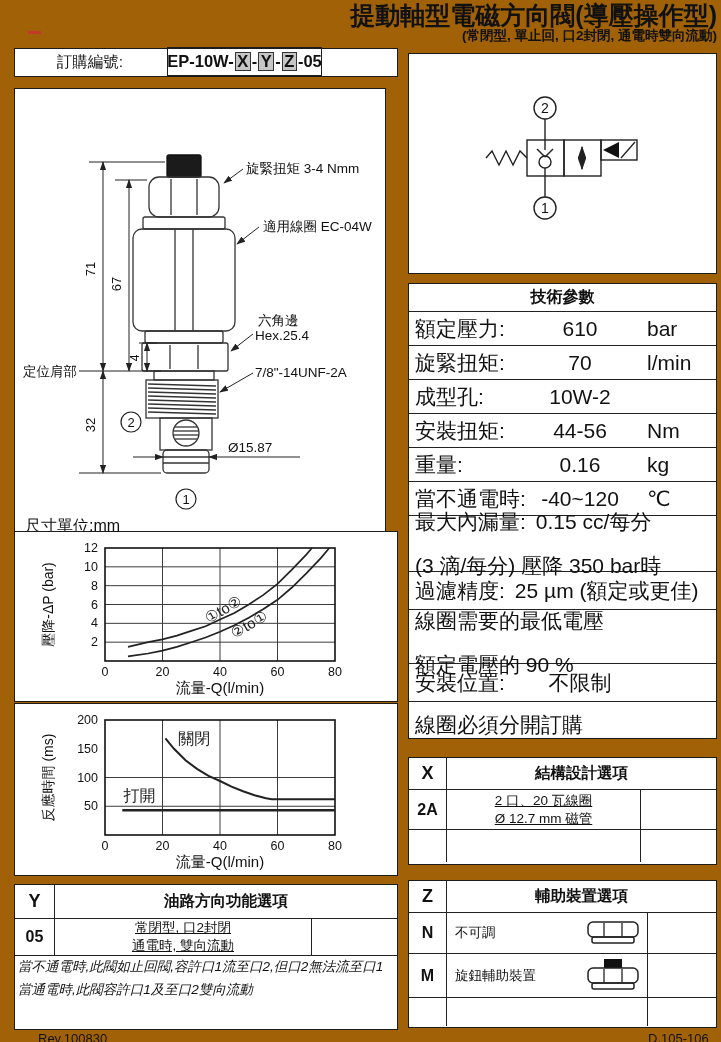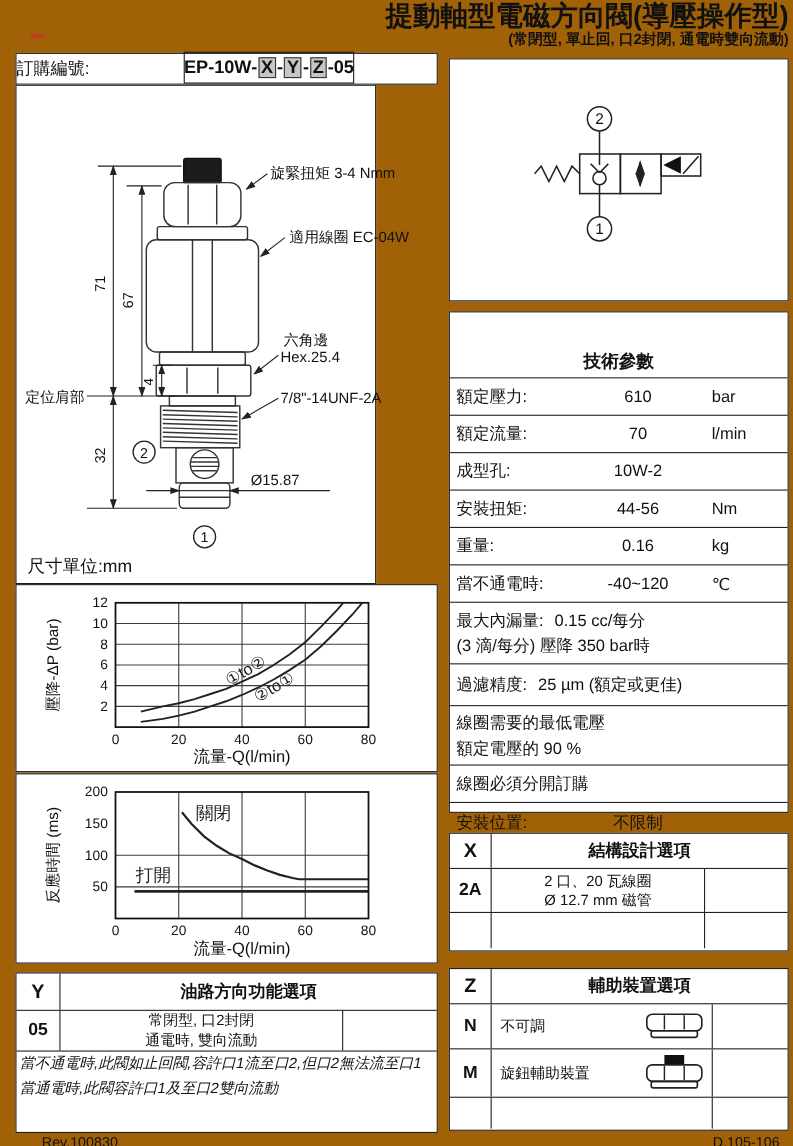--- a/index.html
+++ b/index.html
@@ -6,53 +6,53 @@
   body{font-family:"Liberation Sans","DejaVu Sans",sans-serif;background:#888;}
   #page{position:relative;width:721px;height:1042px;background:#a16207;overflow:hidden;color:#111;}
   .box{position:absolute;border:1.8px solid #1c1c1c;background:#fff;box-sizing:border-box;}
   
   #title-block{position:absolute;top:2px;right:4px;text-align:right;line-height:1.05;}
   #page-title{font-size:25px;font-weight:bold;letter-spacing:0px;}
   #page-subtitle{font-size:13.5px;font-weight:bold;margin-top:1px;}
   #red-mark{position:absolute;left:28px;top:31px;width:13px;height:3px;background:#c23a2b;}
   
   #order-box{left:14px;top:48px;width:384px;height:29px;display:flex;align-items:center;}
-  #order-label{width:150px;font-size:15.5px;}
+  #order-label{width:150px;text-align:center;font-size:15.5px;}
   #order-code{position:absolute;left:152px;top:-1.8px;height:29px;width:155px;border:1.8px solid #1c1c1c;box-sizing:border-box;display:flex;align-items:center;justify-content:center;font-weight:bold;font-size:16.5px;white-space:nowrap;}
   .kbox{display:inline-block;background:#c6c6c6;border:1.2px solid #333;padding:0 1.5px;margin:0 1px;line-height:1.05;}
   
-  #drawing-box{left:14px;top:77px;width:328px;height:454px;}
+  #drawing-box{left:14px;top:88px;width:372px;height:454px;}
   #chart1-box{left:14px;top:531px;width:384px;height:171px;}
   #chart2-box{left:14px;top:703px;width:384px;height:173px;}
   #y-box{left:14px;top:884px;width:384px;height:146px;}
   
   #symbol-box{left:408px;top:53px;width:309px;height:221px;}
   #params-box{left:408px;top:283px;width:309px;height:456px;}
   #x-box{left:408px;top:757px;width:309px;height:108px;}
   #z-box{left:408px;top:880px;width:309px;height:148px;}
   
-  #params-header{height:27px;display:flex;align-items:center;justify-content:center;font-weight:bold;font-size:16px;margin-top:32px;}
-  .prow{border-top:1.5px solid #222;box-sizing:border-box;font-size:15px;}
+  #params-header{height:27px;display:flex;align-items:center;justify-content:center;font-weight:bold;font-size:16px;}
+  .prow{border-top:1.5px solid #222;box-sizing:border-box;font-size:21px;}
   .r-std{display:grid;grid-template-columns:116px 110px 1fr;align-items:center;}
   .pl{padding-left:6px;white-space:nowrap;}
   .pv{text-align:center;white-space:nowrap;}
   .pu{padding-left:12px;white-space:nowrap;}
   .r-one{display:flex;align-items:center;}
   .pv2{margin-left:10px;white-space:nowrap;}
   .r-two{display:flex;flex-direction:column;justify-content:center;gap:4px;}
   .l1{display:flex;align-items:center;}
-  .l2{padding-left:6px;white-space:nowrap;}
+  .l2{padding-left:6px;white-space:nowrap;margin-top:12px;}
   
   .opt-header{display:grid;border-bottom:1.5px solid #222;box-sizing:border-box;}
   .opt-letter{border-right:1.5px solid #222;display:flex;align-items:center;justify-content:center;font-weight:bold;font-size:18px;}
   .opt-title{display:flex;align-items:center;justify-content:center;font-weight:bold;font-size:15.5px;}
   .opt-row{display:grid;border-bottom:1.5px solid #222;box-sizing:border-box;}
   .opt-code{border-right:1.5px solid #222;display:flex;align-items:center;justify-content:center;font-weight:bold;font-size:16px;}
   .opt-mid{display:flex;align-items:center;font-size:13.5px;}
-  .opt-mid.center{flex-direction:column;justify-content:center;line-height:1.3;text-align:center;}
+  .opt-mid.center{flex-direction:column;justify-content:center;line-height:1.3;text-align:center;text-decoration:underline;}
   .opt-end{border-left:1.5px solid #222;}
   .opt-empty-row{display:grid;}
   .y-note{font-size:13.5px;line-height:1.38;padding:2px 3px;white-space:nowrap;font-style:italic;}
   .icon-slot{margin-left:auto;margin-right:6px;display:flex;align-items:center;}
   
   .footer-text{position:absolute;top:1031px;font-size:13px;color:#111;}
   #footer-left{left:38px;}
   #footer-right{left:648px;}
   svg text{font-family:"Liberation Sans","DejaVu Sans",sans-serif;}
 </style>
@@ -270,21 +270,21 @@
   </div>
 
   <div id="params-box" class="box">
     <div id="params-header">技術參數</div>
     <div class="prow r-std" style="height:34px">
       <span class="pl">額定壓力:</span>
         <span class="pv">610</span>
         <span class="pu">bar</span>
     </div>
     <div class="prow r-std" style="height:34px">
-      <span class="pl">額定流量:</span>
+      <span class="pl">旋緊扭矩:</span>
         <span class="pv">70</span>
         <span class="pu">l/min</span>
     </div>
     <div class="prow r-std" style="height:34px">
       <span class="pl">成型孔:</span>
         <span class="pv">10W-2</span>
         <span class="pu"></span>
     </div>
     <div class="prow r-std" style="height:34px">
       <span class="pl">安裝扭矩:</span>
@@ -309,27 +309,27 @@
       <div class="l2">(3 滴/每分) 壓降 350 bar時</div>
     </div>
     <div class="prow r-one" style="height:38px">
       <span class="pl">過濾精度:</span>
         <span class="pv2">25 µm (額定或更佳)</span>
     </div>
     <div class="prow r-two" style="height:54px">
       <div class="l2">線圈需要的最低電壓</div>
       <div class="l2">額定電壓的 90 %</div>
     </div>
-    <div class="prow r-one" style="height:34px">
-      <span class="l2">線圈必須分開訂購</span>
-    </div>
     <div class="prow r-std" style="height:38px">
       <span class="pl">安裝位置:</span>
         <span class="pv">不限制</span>
         <span class="pu"></span>
+    </div>
+    <div class="prow r-one" style="height:34px">
+      <span class="l2">線圈必須分開訂購</span>
     </div>
   </div>
 
   <div id="x-box" class="box">
     <div class="opt-header" style="grid-template-columns:38px 1fr;height:32px;">
       <div class="opt-letter">X</div>
       <div class="opt-title">結構設計選項</div>
     </div>
     <div class="opt-row" style="grid-template-columns:38px 1fr 76px;height:40px;gap:16px;">
       <div class="opt-code">2A</div>

